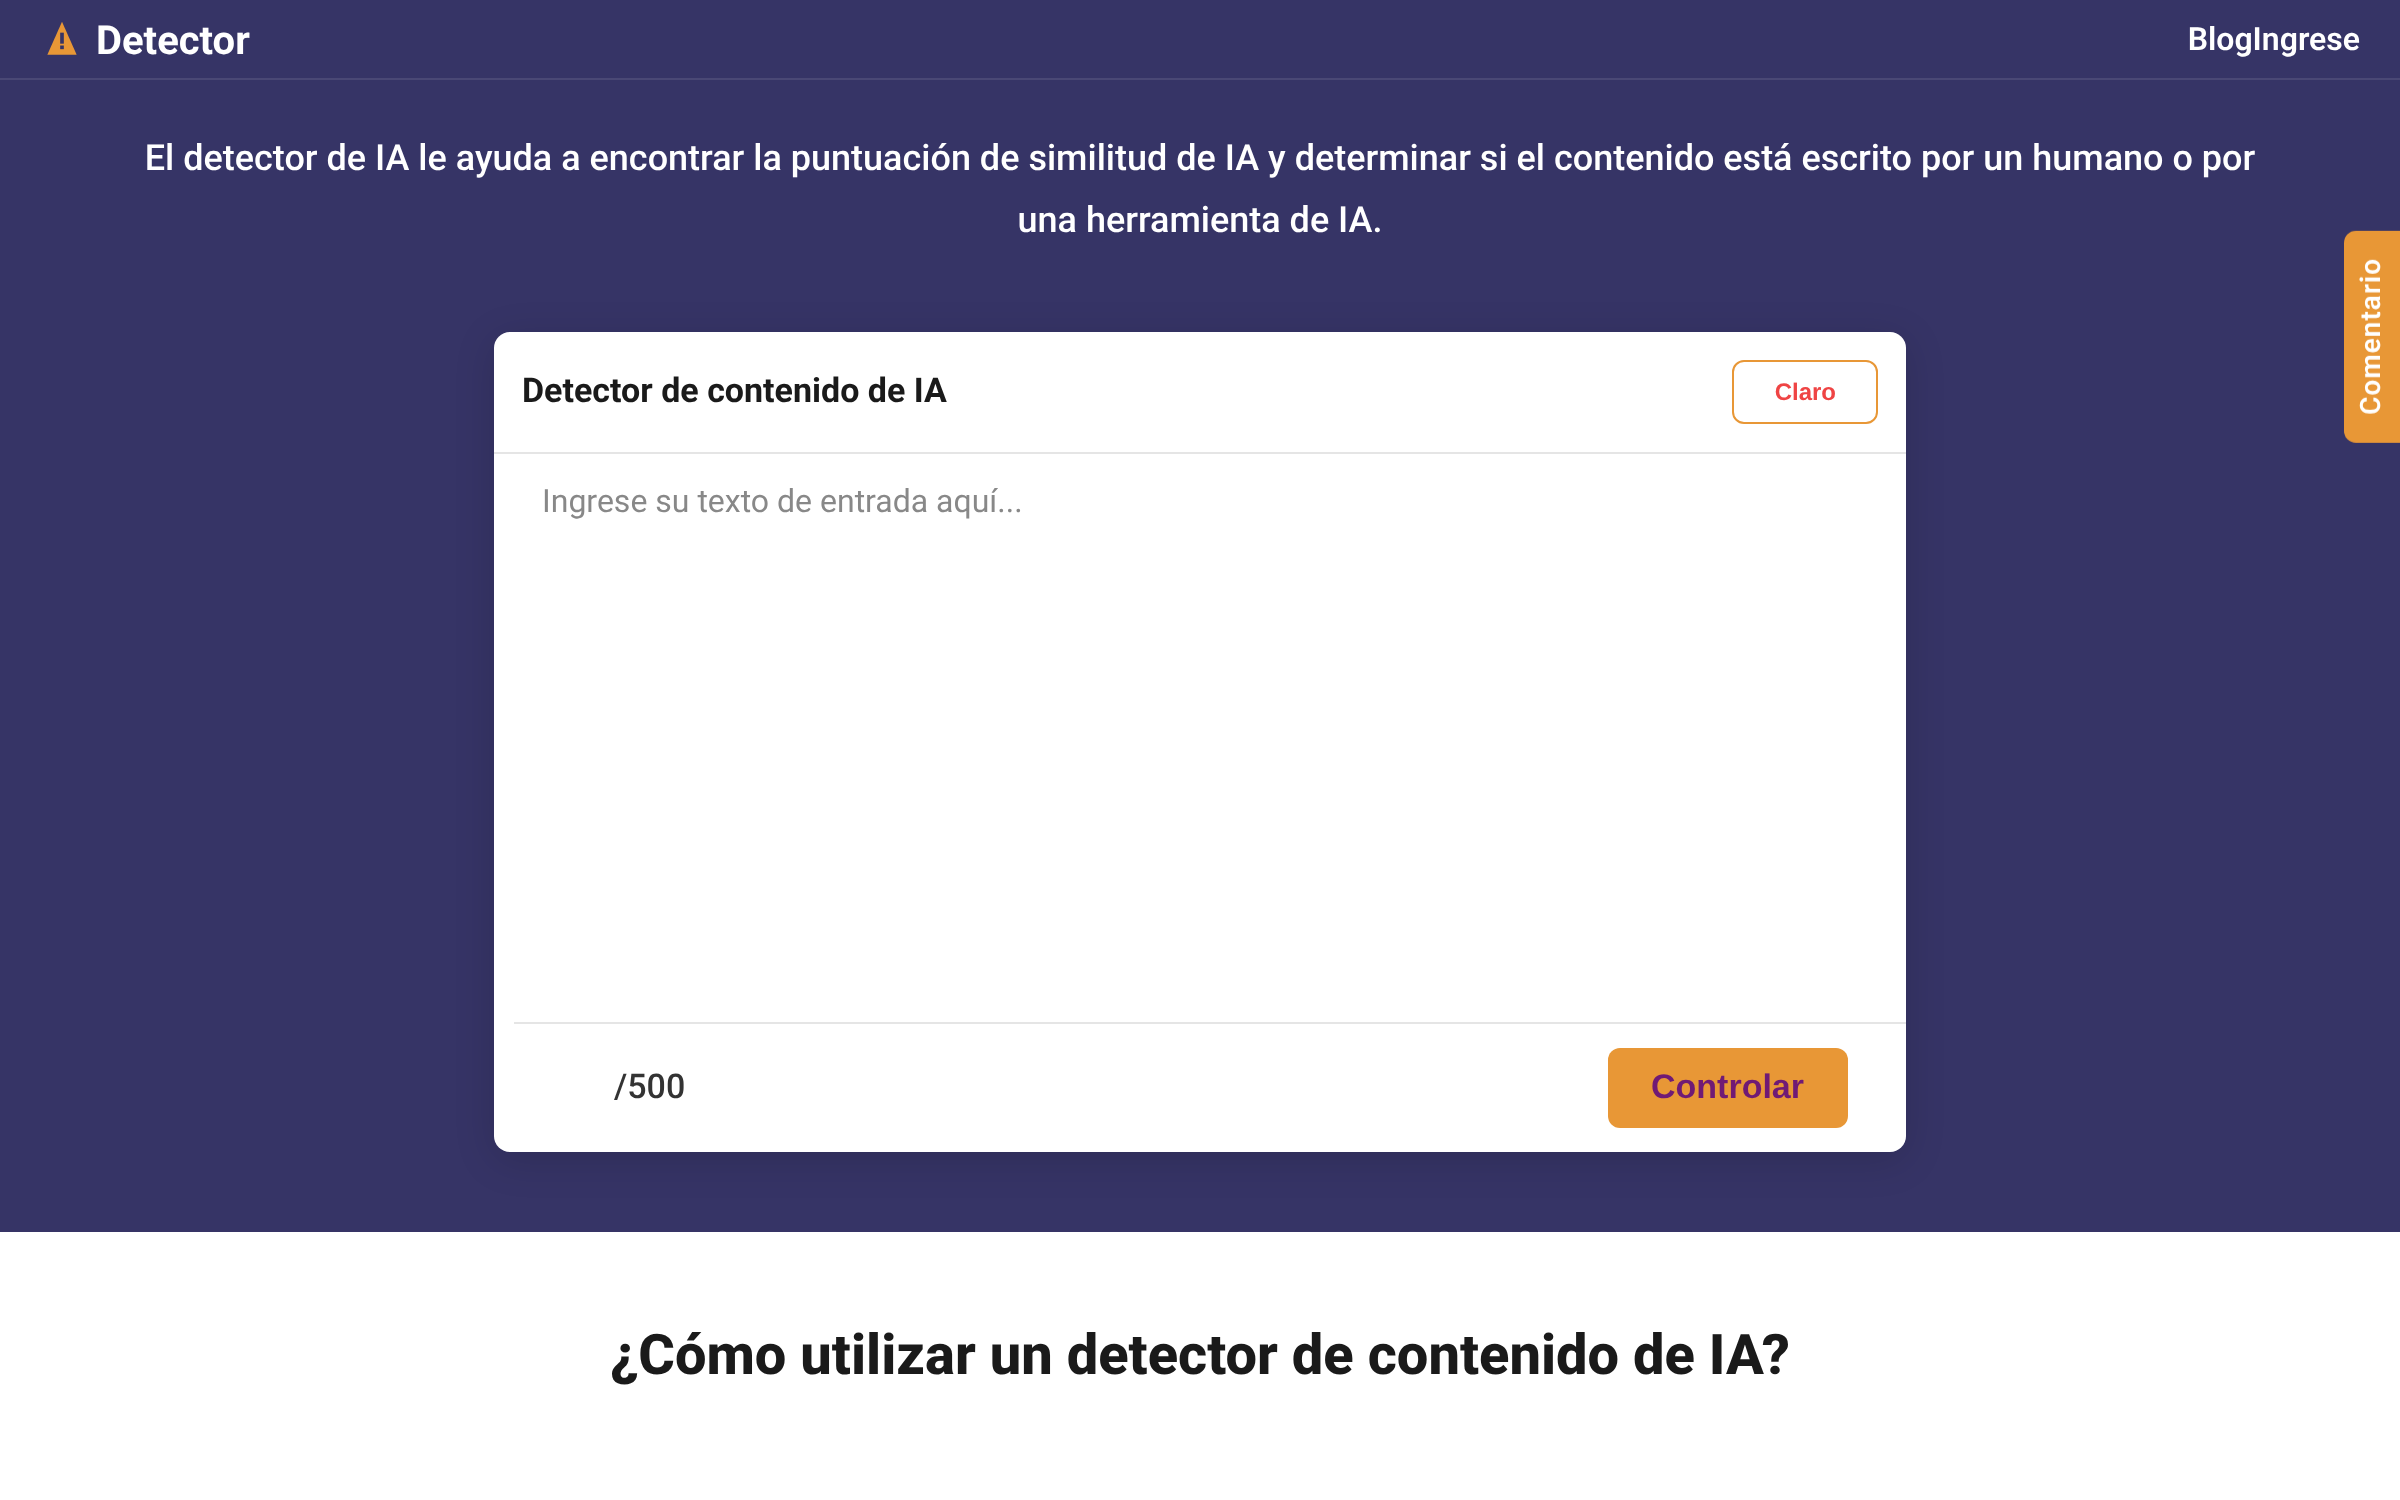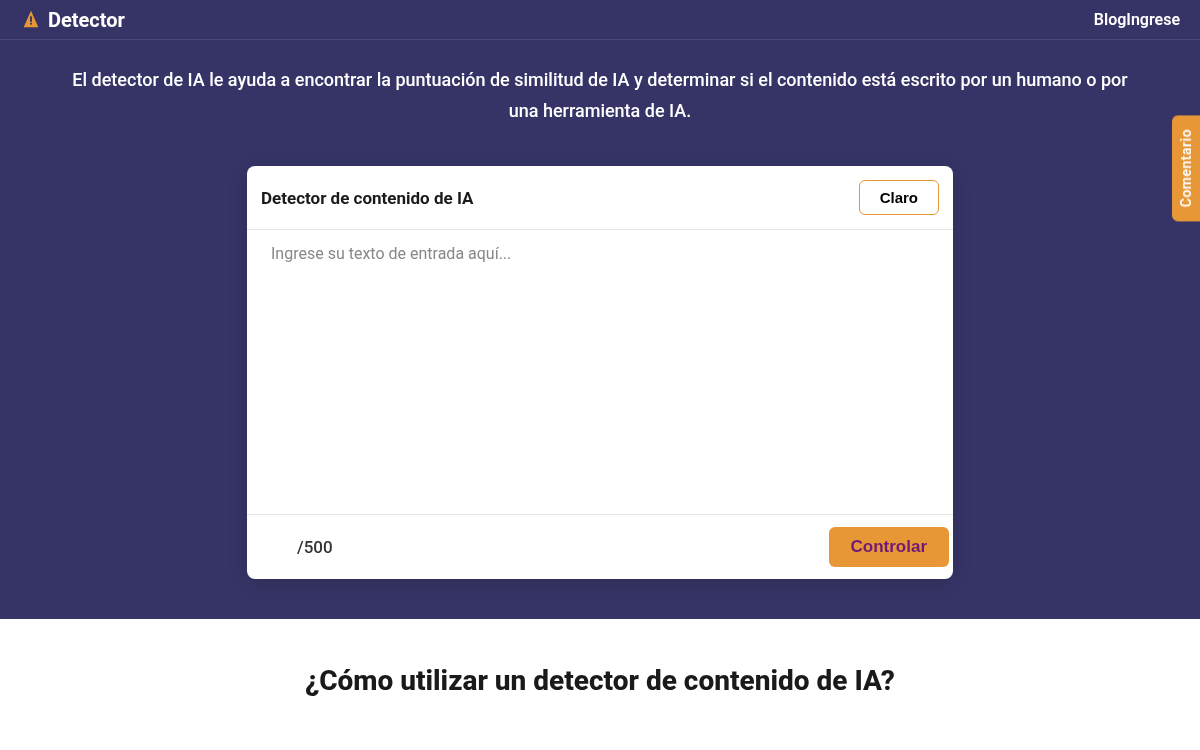--- a/index.html
+++ b/index.html
@@ -96,24 +96,24 @@
     .card-title {
       color: #1a1a1a;
       font-size: 17px;
       font-weight: 700;
       text-align: left;
     }
     
     .clear-btn {
       background: transparent;
       border: 1.5px solid #e89736;
-      color: #000000;
+      color: #ef4444;
       padding: 8px 20px;
       border-radius: 6px;
-      font-size: 15px;
+      font-size: 12px;
       font-weight: 600;
       cursor: pointer;
     }
     
     .textarea-wrap {
       padding: 0;
     }
     
     .textarea {
       width: 100%;
@@ -128,22 +128,23 @@
     }
     
     .textarea::placeholder {
       color: #888;
     }
     
     .card-footer {
       display: flex;
       justify-content: space-between;
       align-items: center;
-      padding: 12px 4px 12px 50px;
+      padding: 12px 29px 12px 50px;
       border-top: 1px solid #e5e5e5;
+      margin-left: 10px;
     }
     
     .counter {
       color: #333;
       font-size: 17px;
       font-weight: 500;
     }
     
     .check-btn {
       background: #e89736;

